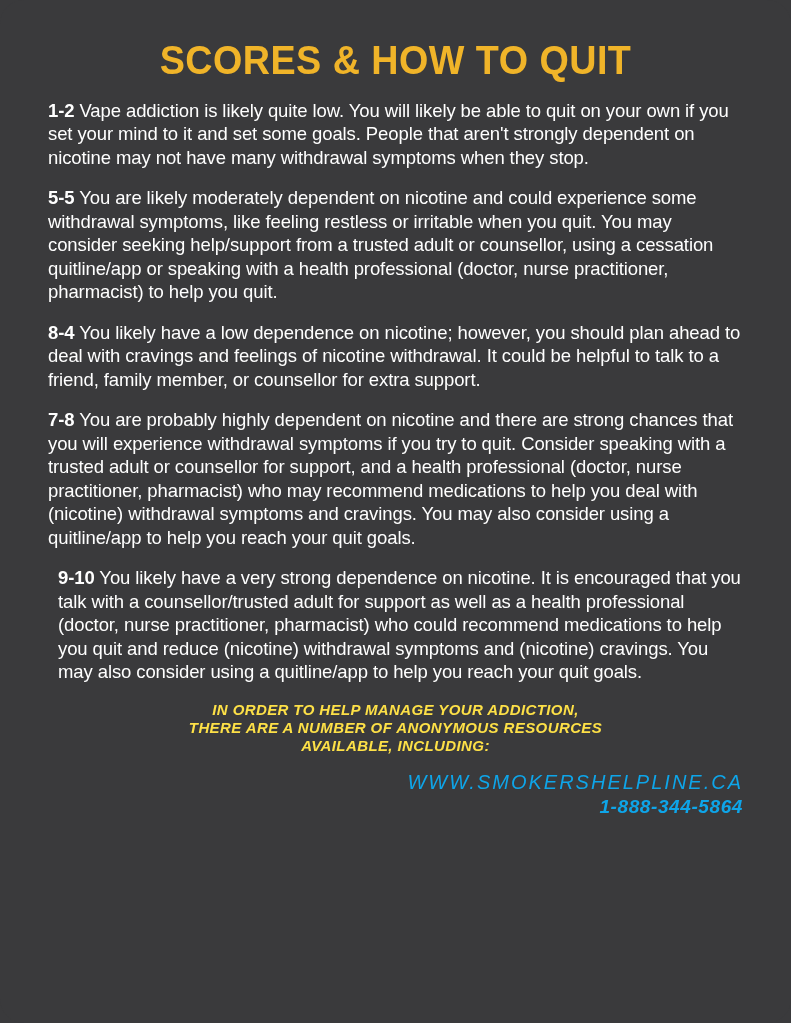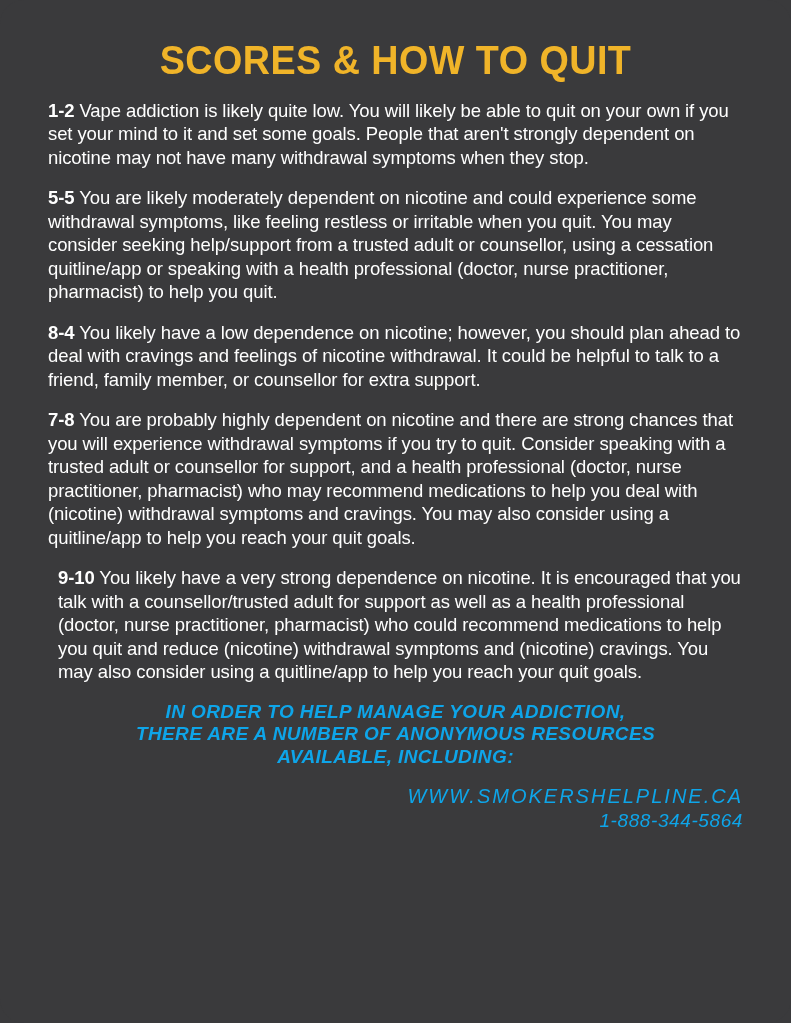--- a/index.html
+++ b/index.html
@@ -42,24 +42,24 @@
   }
   .score-block .score-label {
     font-weight: bold;
     margin-top: 6px;
   }
   .score-block.indented {
     padding-left: 10px;
   }
   .footer-note {
     text-align: center;
-    color: #0ea5e9;
+    color: #fde047;
     font-weight: bold;
     font-style: italic;
-    font-size: 19px;
+    font-size: 15px;
     line-height: 1.2;
     margin-top: 15px;
     letter-spacing: 0.4px;
   }
   .footer-note .line {
     display: block;
   }
   .footer-links {
     text-align: right;
     color: #0ea5e9;
@@ -70,20 +70,21 @@
     letter-spacing: 1.2px;
   }
   .footer-links .url {
     display: block;
     letter-spacing: 2px;
   }
   .footer-links .phone {
     display: block;
     font-size: 19px;
     letter-spacing: 0.6px;
+    font-weight: bold;
   }
 </style>
 </head>
 <body>
 
 <div class="page">
 
   <h1 class="title">SCORES &amp; HOW TO QUIT</h1>
 
   <div class="score-block">

